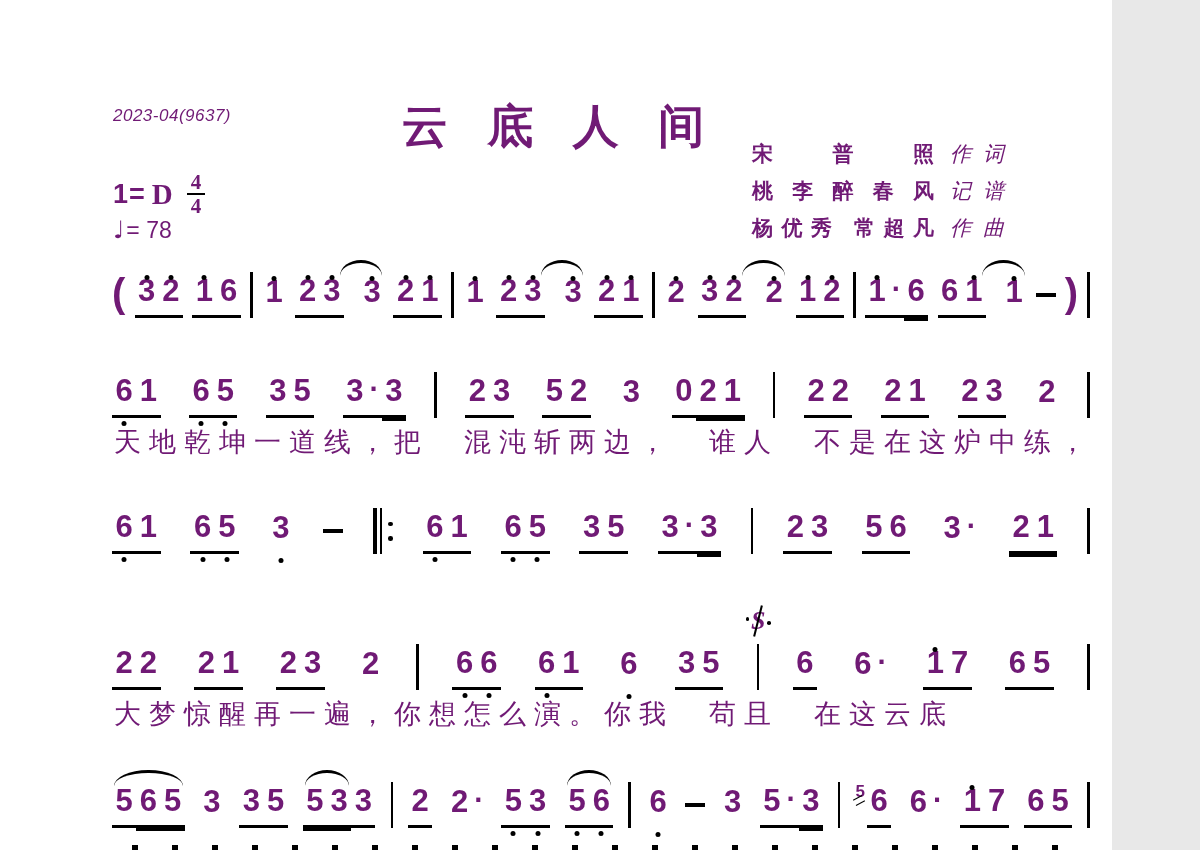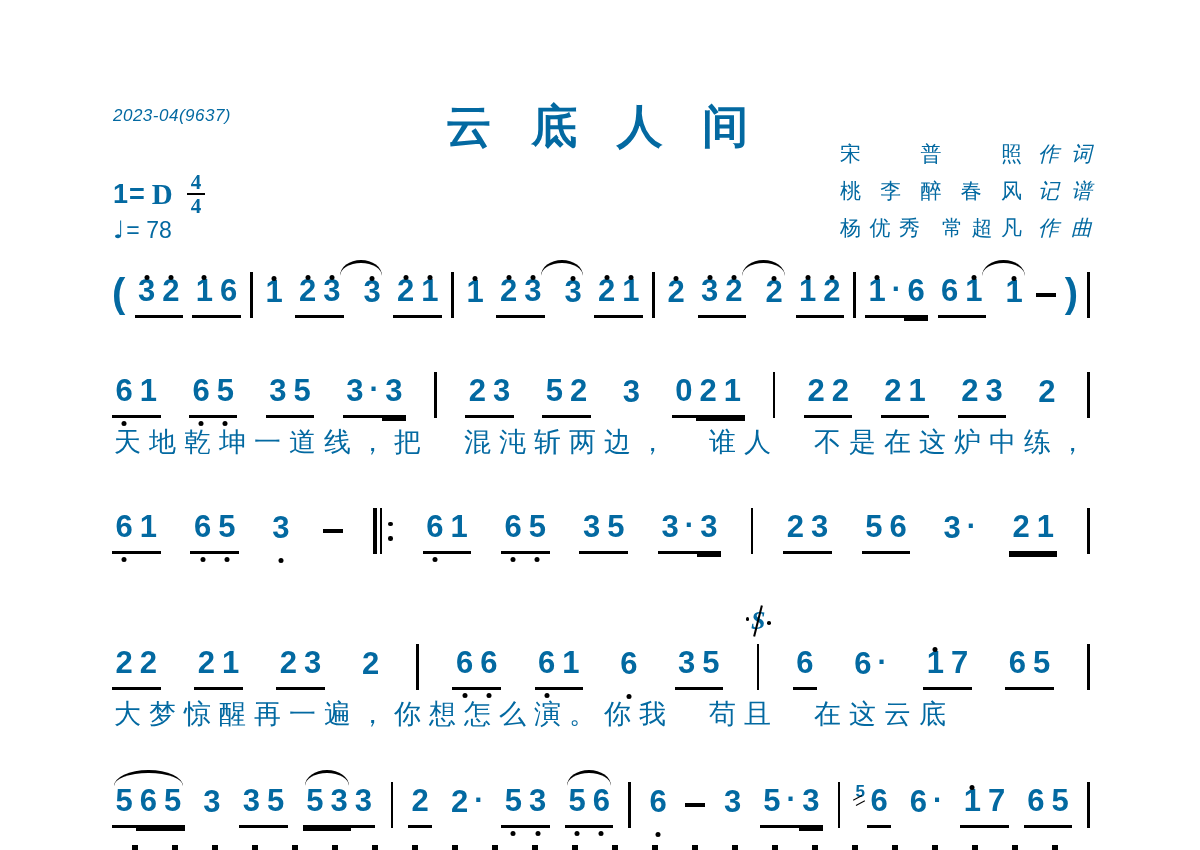--- a/index.html
+++ b/index.html
@@ -1,27 +1,27 @@
 <!DOCTYPE html>
 <html><head>
 <meta charset="utf-8">
 <style>
   html,body{margin:0;padding:0;background:#e8e8e8;}
-  .page{position:relative;width:1200px;height:850px;background:#ffffff;overflow:hidden;
-        font-family:"Liberation Serif",serif;color:#0369a1;}
+  .page{position:relative;width:1112px;height:850px;background:#ffffff;overflow:hidden;
+        font-family:"Liberation Serif",serif;color:#701a75;}
 
   
   .meta{position:absolute;left:113px;top:106px;font:italic 17px "Liberation Sans",sans-serif;letter-spacing:.5px;}
   .title{position:absolute;left:0;right:0;top:96px;text-align:center;
          font:bold 46px "Liberation Serif",serif;letter-spacing:6px;word-spacing:16px;}
   .subtitle{position:absolute;left:0;right:0;top:180px;text-align:center;
             font:20px "Liberation Serif",serif;letter-spacing:2px;}
   .credits{position:absolute;right:108px;top:136px;font:21px "Liberation Serif",serif;line-height:37px;}
   .credit-row{white-space:nowrap;text-align:right;}
-  .cname{display:inline-block;width:182px;text-align:justify;text-align-last:justify;vertical-align:top;}
+  .cname{display:inline-block;width:182px;text-align:justify;text-align-last:justify;vertical-align:top;font-weight:bold;}
   .crole{display:inline-block;width:54px;margin-left:16px;text-align:justify;text-align-last:justify;vertical-align:top;font-style:italic;}
 
   .keysig{position:absolute;left:113px;top:168px;height:52px;display:flex;align-items:center;}
   .k1{font:bold 27px "Liberation Sans",sans-serif;letter-spacing:1px;}
   .ktonic{font:bold 29px "Liberation Serif",serif;margin:0 4px 0 6px;}
   .frac{display:inline-flex;flex-direction:column;align-items:center;margin-left:10px;
         font:bold 21px "Liberation Serif",serif;line-height:22px;}
   .ft{border-bottom:2.5px solid #000;padding:0 4px;}
   .fb{padding:0 4px;}
   .tempo{position:absolute;left:113px;top:216px;font:23px "Liberation Sans",sans-serif;display:flex;align-items:center;}

